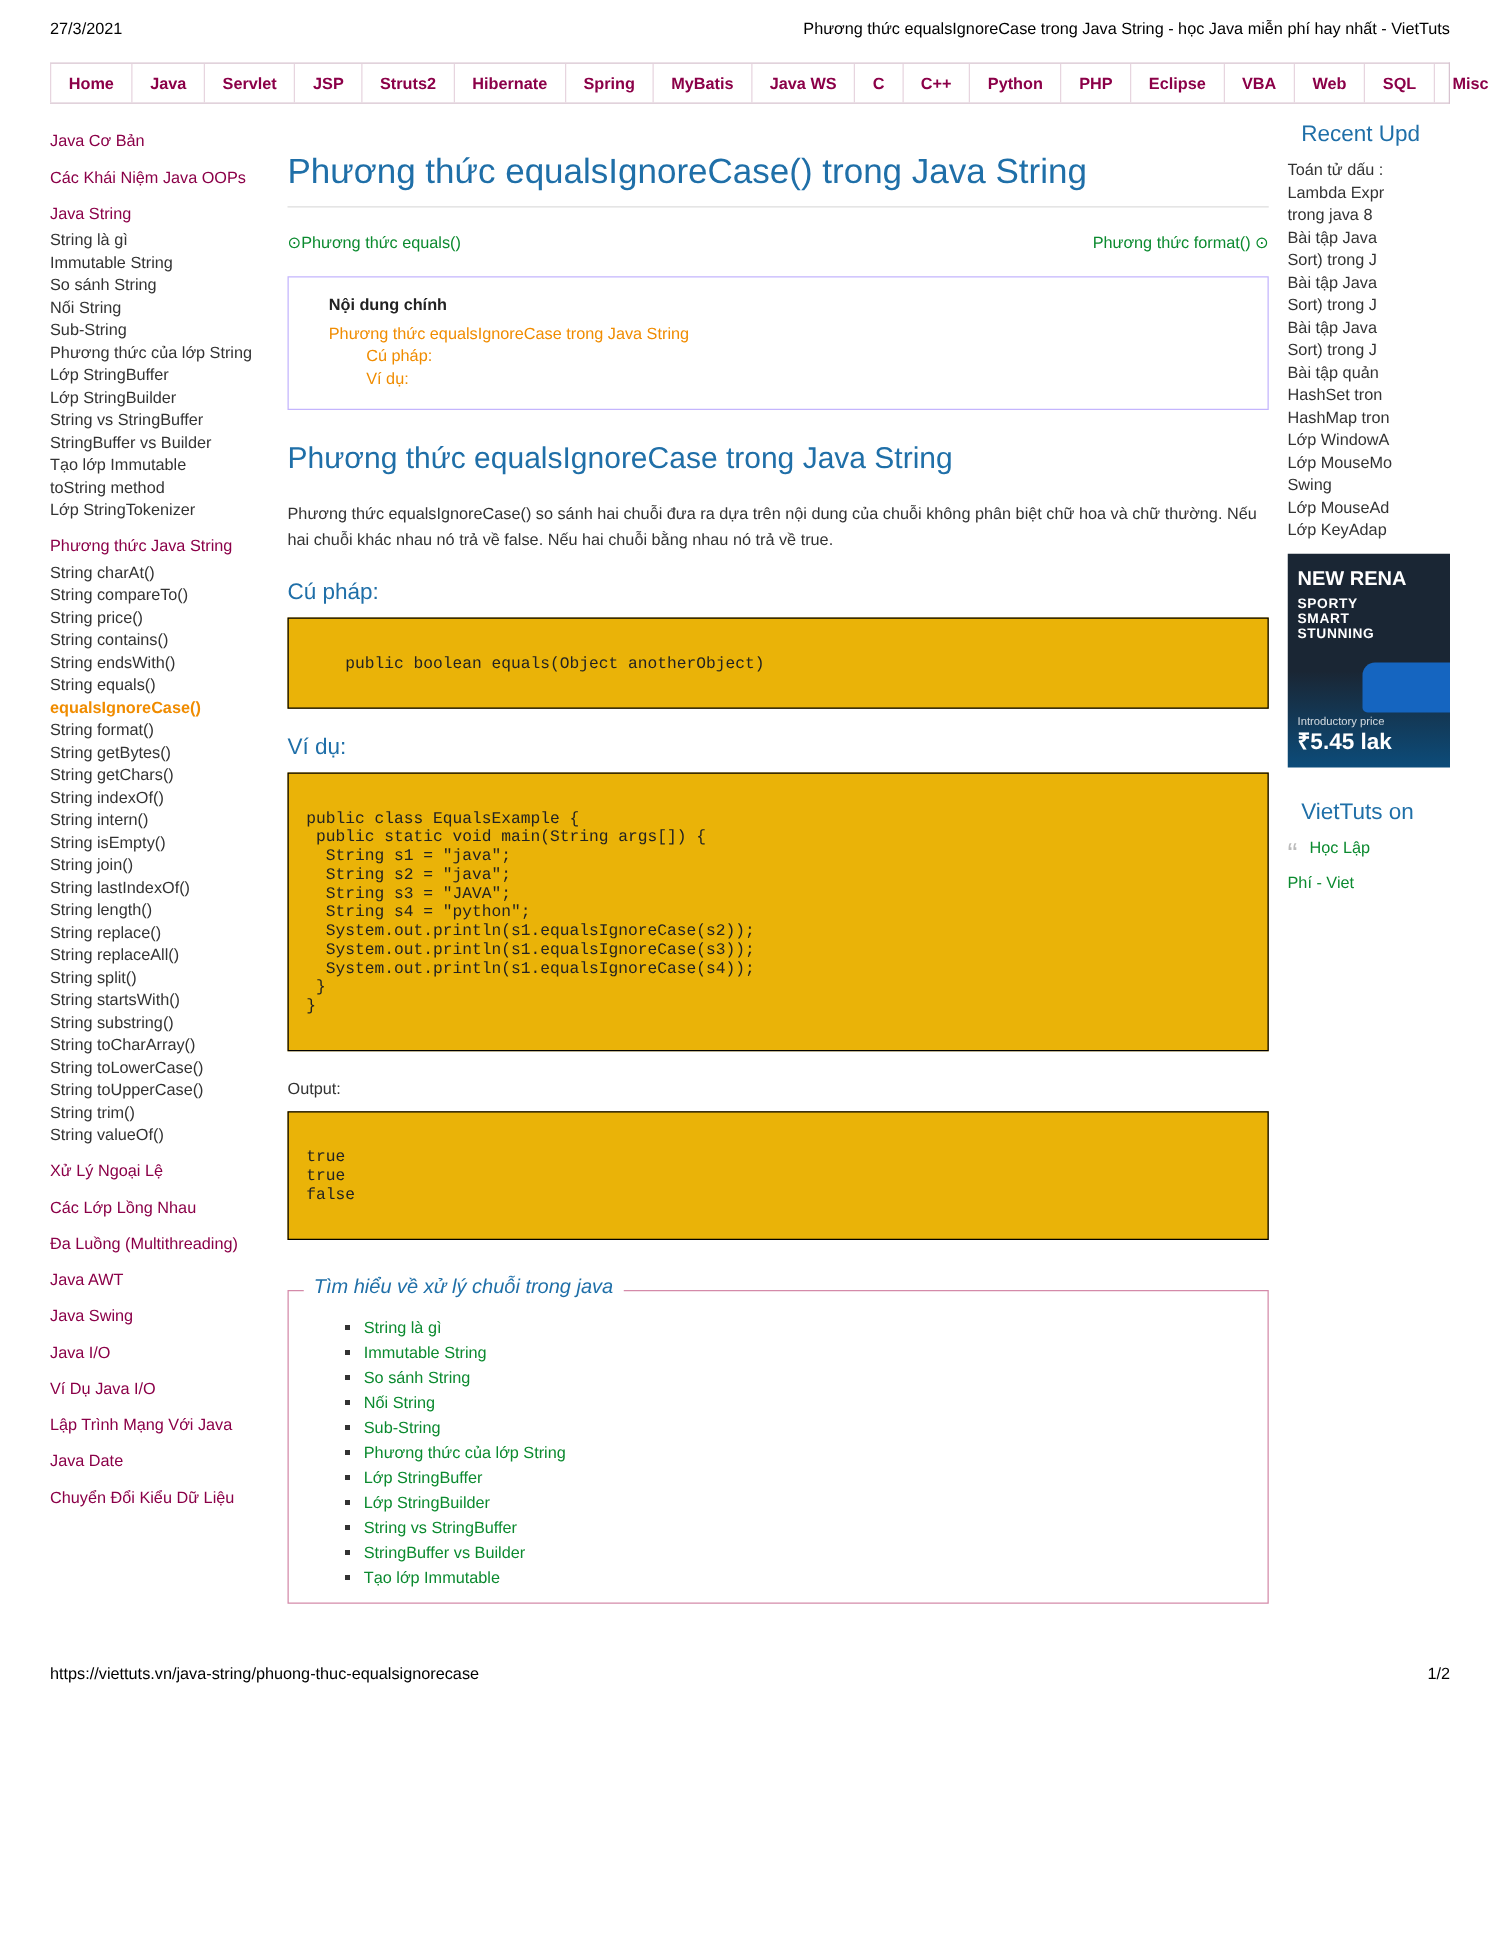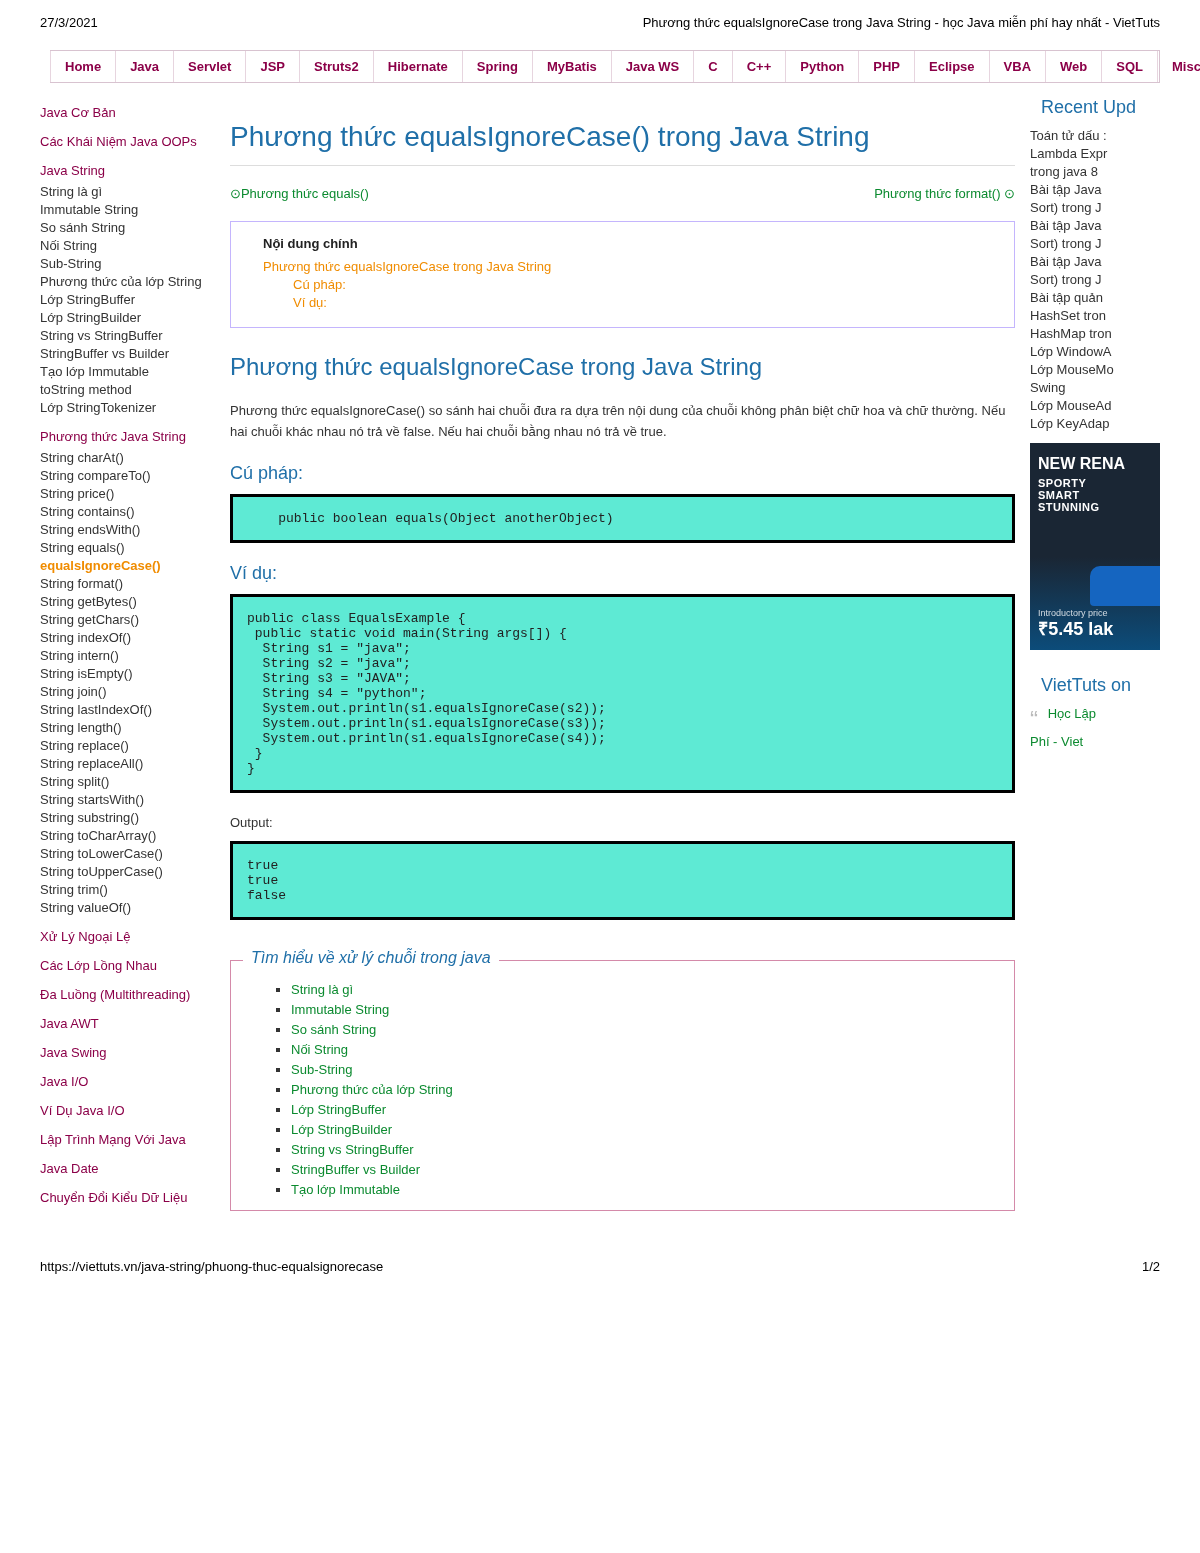--- a/index.html
+++ b/index.html
@@ -17,21 +17,21 @@
     justify-content: space-between;
     font-size: 13px;
     color: #000;
     padding: 15px 0 10px 0;
   }
   
   .topnav {
     display: flex;
     border: 1px solid #d8c3d0;
     border-left: none;
-    margin: 10px 0 8px 10px;
+    margin: 10px 0 8px 0;
     text-align: right;
   }
   .topnav a {
     display: block;
     padding: 8px 14px;
     font-size: 13px;
     color: #8b0048;
     text-decoration: none;
     font-weight: bold;
     border-left: 1px solid #e7d5df;
@@ -110,23 +110,23 @@
     font-weight: normal;
     margin: 18px 0 10px 0;
   }
   .para {
     font-size: 13px;
     line-height: 1.6;
     margin: 20px 0;
     color: #333;
   }
   pre.code {
-    border: 3px solid #000000;
-    background: #5eead4;
-    padding: 14px 14px;
+    border: 1px solid #000000;
+    background: #eab308;
+    padding: 28px 14px;
     font-family: "Courier New", monospace;
     font-size: 13px;
     white-space: pre;
     overflow-x: auto;
     margin: 8px 0 20px 0;
   }
   .output-label { margin: 10px 0 6px 0; }
   .related-box {
     border: 1px solid #d48aa9;
     padding: 16px 22px 8px 22px;
@@ -162,21 +162,21 @@
   .rightcol .ritem {
     display: block;
     color: #333;
     text-decoration: none;
     margin: 3px 0;
     white-space: nowrap;
   }
   .ad {
     margin-top: 12px;
     width: 130px;
-    height: 207px;
+    height: 171px;
     background: linear-gradient(180deg,#1a2634 0%, #1a2634 55%, #0c4c7a 100%);
     color: #fff;
     position: relative;
     padding: 12px 8px;
     font-family: Arial, sans-serif;
   }
   .ad .ad-line1 { font-weight: bold; font-size: 16px; white-space: nowrap; }
   .ad .ad-line2 { font-size: 11px; margin-top: 4px; font-weight: bold; letter-spacing: .5px; }
   .ad .ad-price { position: absolute; bottom: 10px; left: 8px; font-size: 18px; font-weight: bold; }
   .ad .ad-small { position: absolute; bottom: 32px; left: 8px; font-size: 9px; opacity: .8; }

